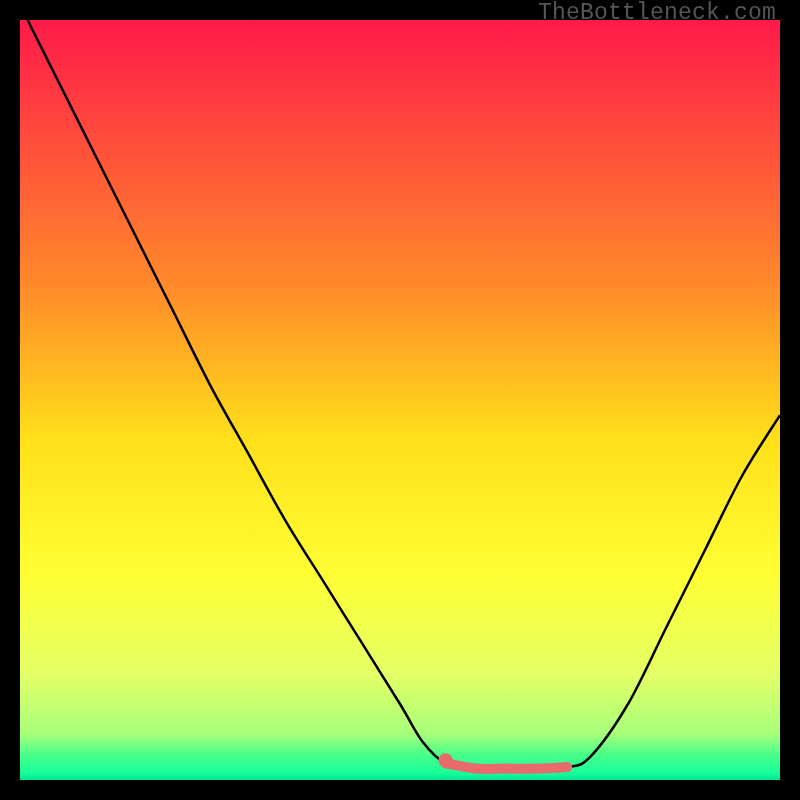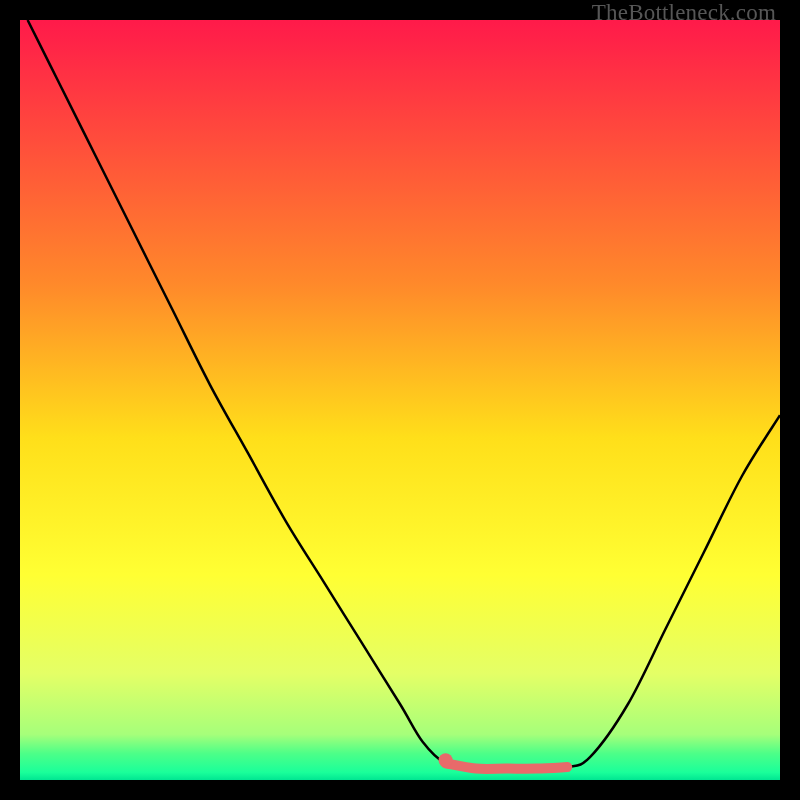--- a/index.html
+++ b/index.html
@@ -17,21 +17,21 @@
     position: absolute;
     left: 20px;
     top: 20px;
     width: 760px;
     height: 760px;
   }
   .watermark {
     position: absolute;
     top: 0;
     right: 24px;
-    font-family: Liberation Serif, serif;
+    font-family: Liberation Mono, monospace;
     font-size: 23px;
     color: #565656;
     font-weight: 400;
     letter-spacing: 0.2px;
   }
 </style>
 </head>
 <body>
 
 <div class="chart-container">

